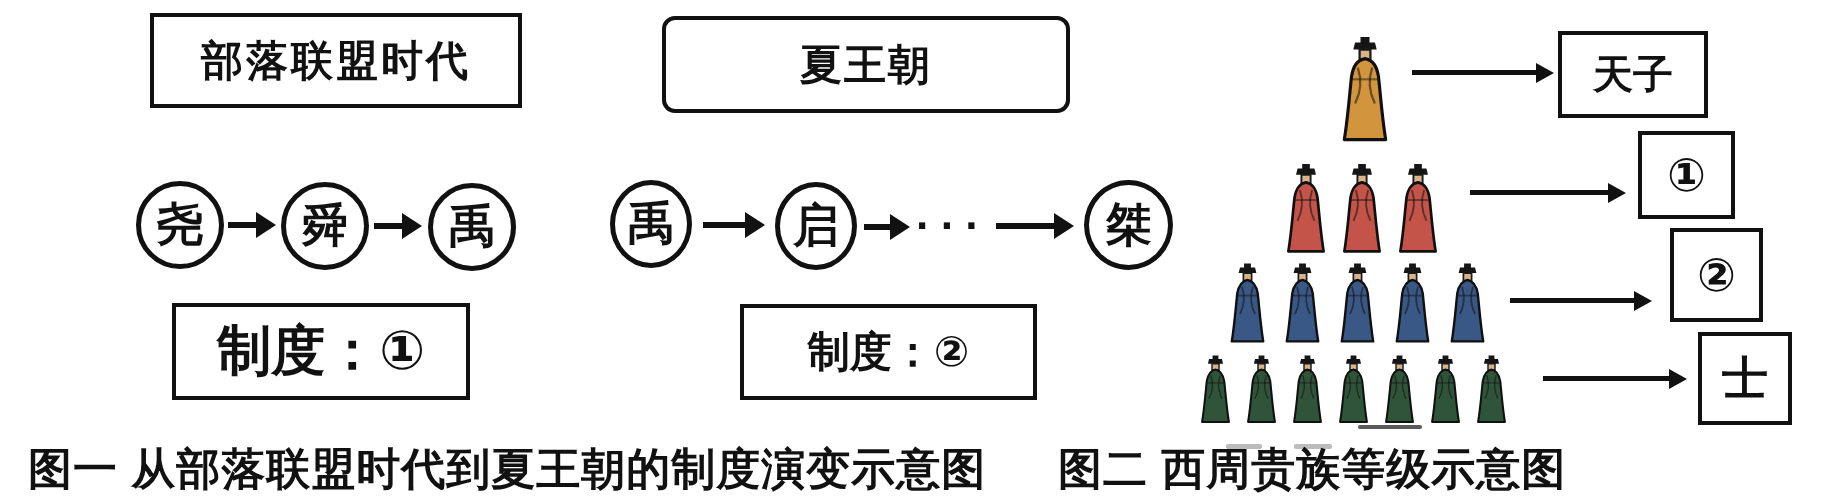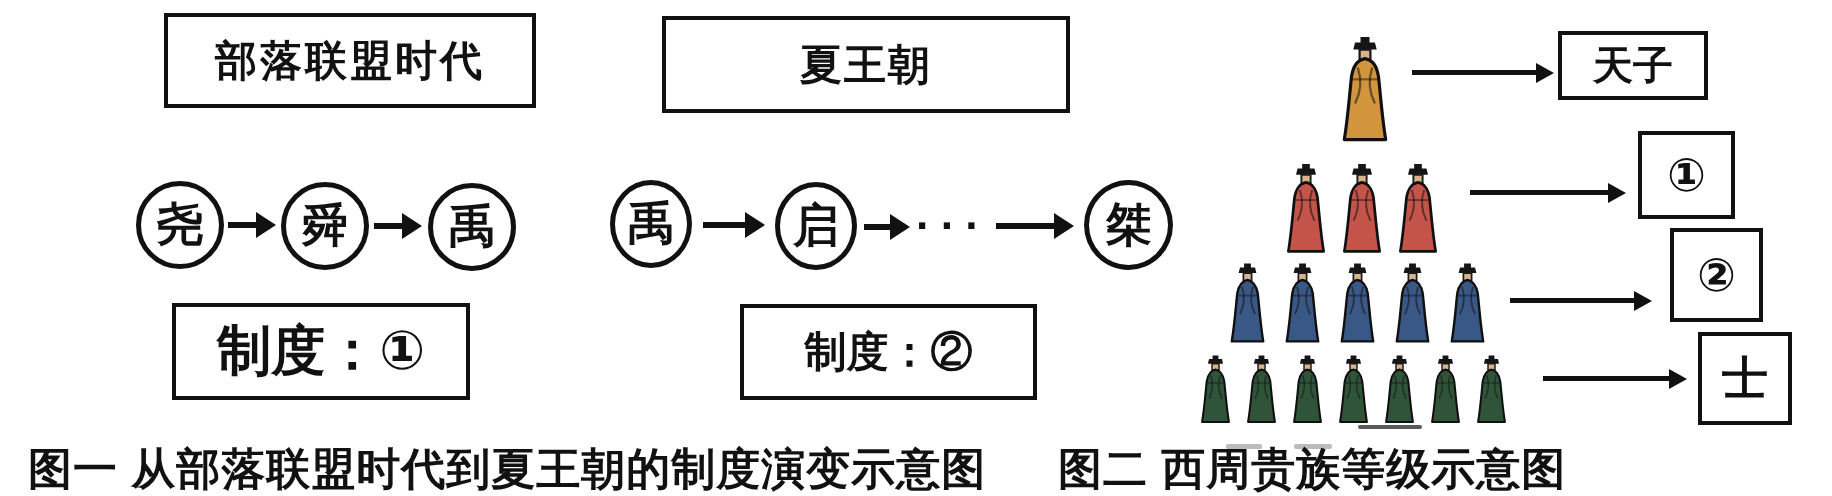--- a/index.html
+++ b/index.html
@@ -48,41 +48,41 @@
       <path d="M19 6 L41 6 L43 14 L17 14 Z" fill="#151515"></path>
       <rect x="25" y="0" width="10" height="8" fill="#151515"></rect>
       <path d="M24 14 h12 v11 h-12 z" fill="#d9b48b" stroke="#1a1a1a" stroke-width="2.5"></path>
       <path d="M30 24 C21 26 17 32 15 44 C13 62 11 90 7 114 L53 114 C49 90 47 62 45 44 C43 32 39 26 30 24 Z" fill="currentColor" stroke="#101010" stroke-width="3.5" stroke-linejoin="round"></path>
       <path d="M22 34 C26 46 26 60 19 74" stroke="rgba(16,16,16,0.55)" stroke-width="2.5" fill="none"></path>
       <path d="M38 34 C34 46 34 60 41 74" stroke="rgba(16,16,16,0.55)" stroke-width="2.5" fill="none"></path>
       <path d="M16 47 L44 47" stroke="rgba(16,16,16,0.45)" stroke-width="2.5" fill="none"></path>
     </symbol>
   </svg>
 
-  <div class="obox" style="left:164px;top:13px;width:372px;height:95px;font-size:42px;letter-spacing:3px;">部落联盟时代</div>
+  <div class="obox" style="left:150px;top:13px;width:372px;height:95px;font-size:42px;letter-spacing:3px;">部落联盟时代</div>
 
   <div class="circ" style="left:136px;top:181px;width:88px;height:88px;">尧</div>
   <div class="arrow" style="left:228px;top:222px;width:28px;height:6px;"></div>
   <div class="circ" style="left:281px;top:182px;width:88px;height:88px;">舜</div>
   <div class="arrow" style="left:374px;top:223px;width:28px;height:6px;"></div>
   <div class="circ" style="left:428px;top:183px;width:88px;height:88px;">禹</div>
 
   <div class="obox" style="left:172px;top:303px;width:298px;height:97px;font-size:54px;">制度：①</div>
 
-  <div class="obox" style="left:662px;top:16px;width:408px;height:97px;font-size:42px;letter-spacing:2px;">夏王朝</div>
+  <div class="obox" style="left:662px;top:16px;width:408px;height:97px;font-size:42px;letter-spacing:2px;border-radius:13px;">夏王朝</div>
 
   <div class="circ" style="left:610px;top:180px;width:82px;height:88px;">禹</div>
   <div class="arrow" style="left:703px;top:222px;width:42px;height:6px;"></div>
   <div class="circ" style="left:775px;top:182px;width:82px;height:88px;">启</div>
   <div class="arrow" style="left:864px;top:224px;width:26px;height:6px;"></div>
   <div class="dots" style="left:916px;top:204px;">···</div>
   <div class="arrow" style="left:996px;top:223px;width:58px;height:6px;"></div>
   <div class="circ" style="left:1084px;top:180px;width:89px;height:90px;">桀</div>
 
-  <div class="obox" style="left:740px;top:304px;width:297px;height:96px;font-size:42px;font-family:Liberation Serif, serif;">制度：②</div>
+  <div class="obox" style="left:740px;top:304px;width:297px;height:96px;font-size:42px;">制度：②</div>
 
   <div class="caption" style="left:28px;top:440px;">图一  从部落联盟时代到夏王朝的制度演变示意图</div>
 
   <div class="tier-row t1" style="left: 1320px; top: 25px; width: 90px; color: rgb(210, 149, 62);">
     <svg>
         <use href="#fig"></use>
       </svg>
   </div>
   <div class="tier-row t2" style="left: 1272px; top: 161px; width: 180px; color: rgb(196, 84, 74);">
     <svg>
@@ -134,21 +134,21 @@
       <svg>
         <use href="#fig"></use>
       </svg>
     </div>
 
   <div class="arrow thin" style="left:1412px;top:70px;width:124px;height:5px;"></div>
   <div class="arrow thin" style="left:1470px;top:190px;width:138px;height:5px;"></div>
   <div class="arrow thin" style="left:1510px;top:298px;width:124px;height:5px;"></div>
   <div class="arrow thin" style="left:1543px;top:376px;width:126px;height:5px;"></div>
 
-  <div class="obox" style="left:1558px;top:31px;width:150px;height:69px;font-size:40px;">天子</div>
+  <div class="obox" style="left:1558px;top:31px;width:150px;height:87px;font-size:40px;">天子</div>
   <div class="obox" style="left:1638px;top:131px;width:97px;height:88px;font-size:46px;">①</div>
   <div class="obox" style="left:1670px;top:228px;width:93px;height:94px;font-size:46px;">②</div>
   <div class="obox" style="left:1698px;top:332px;width:94px;height:93px;font-size:46px;">士</div>
 
   <div class="wm" style="left:1226px;top:444px;width:36px;height:5px;"></div>
   <div class="wm" style="left:1294px;top:444px;width:38px;height:5px;"></div>
   <div class="wm dark" style="left:1358px;top:425px;width:64px;height:4px;"></div>
 
   <div class="caption" style="left:1058px;top:440px;">图二  西周贵族等级示意图</div>
 

